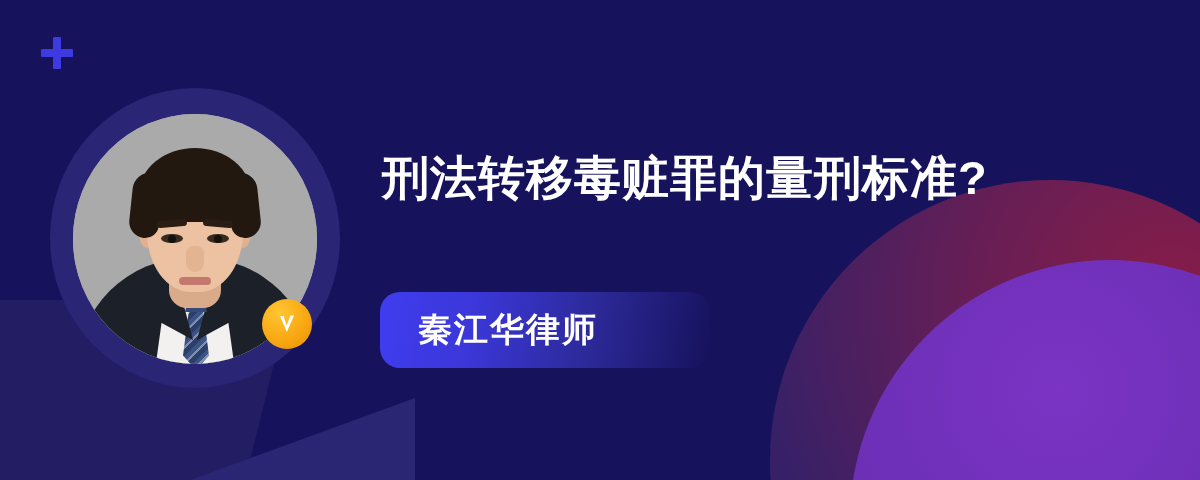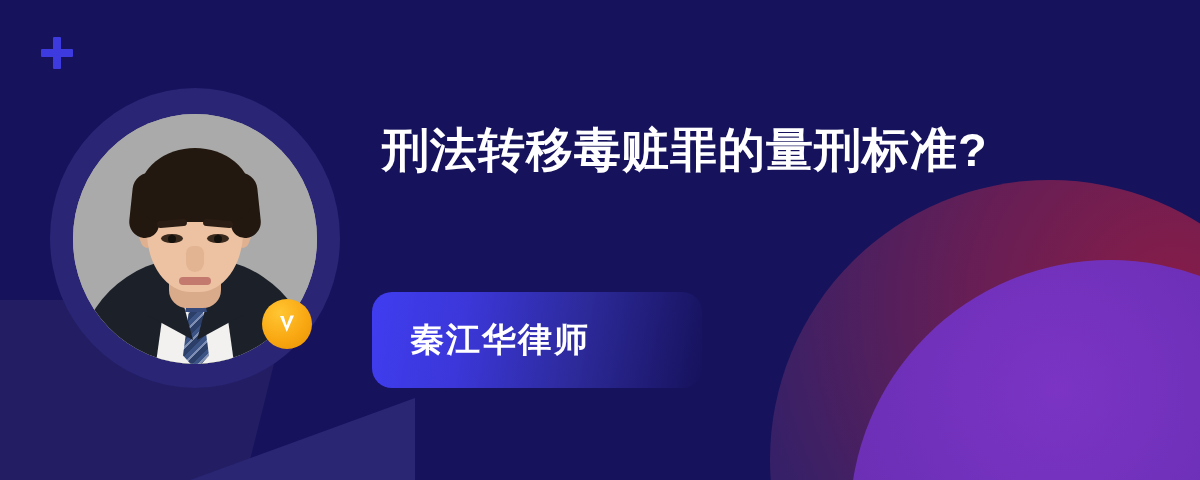--- a/index.html
+++ b/index.html
@@ -198,34 +198,34 @@
     display: flex;
     align-items: center;
     justify-content: center;
   }
   .verified svg { display:block; }
 
   
   .title {
     position: absolute;
     left: 382px;
-    top: 116px;
+    top: 144px;
     width: 690px;
     color: #ffffff;
     font-size: 47px;
     font-weight: bold;
     line-height: 68px;
     letter-spacing: 1px;
   }
   .name-badge {
     position: absolute;
-    left: 372px;
+    left: 380px;
     top: 292px;
     width: 330px;
-    height: 96px;
+    height: 76px;
     border-radius: 20px;
     background: linear-gradient(100deg, #3f3df0 0%, #3b37d9 28%, #2d2a9b 62%, rgba(30,26,104,0) 100%);
     display: flex;
     align-items: center;
   }
   .name-text {
     margin-left: 38px;
     color: #ffffff;
     font-size: 34px;
     font-weight: bold;

